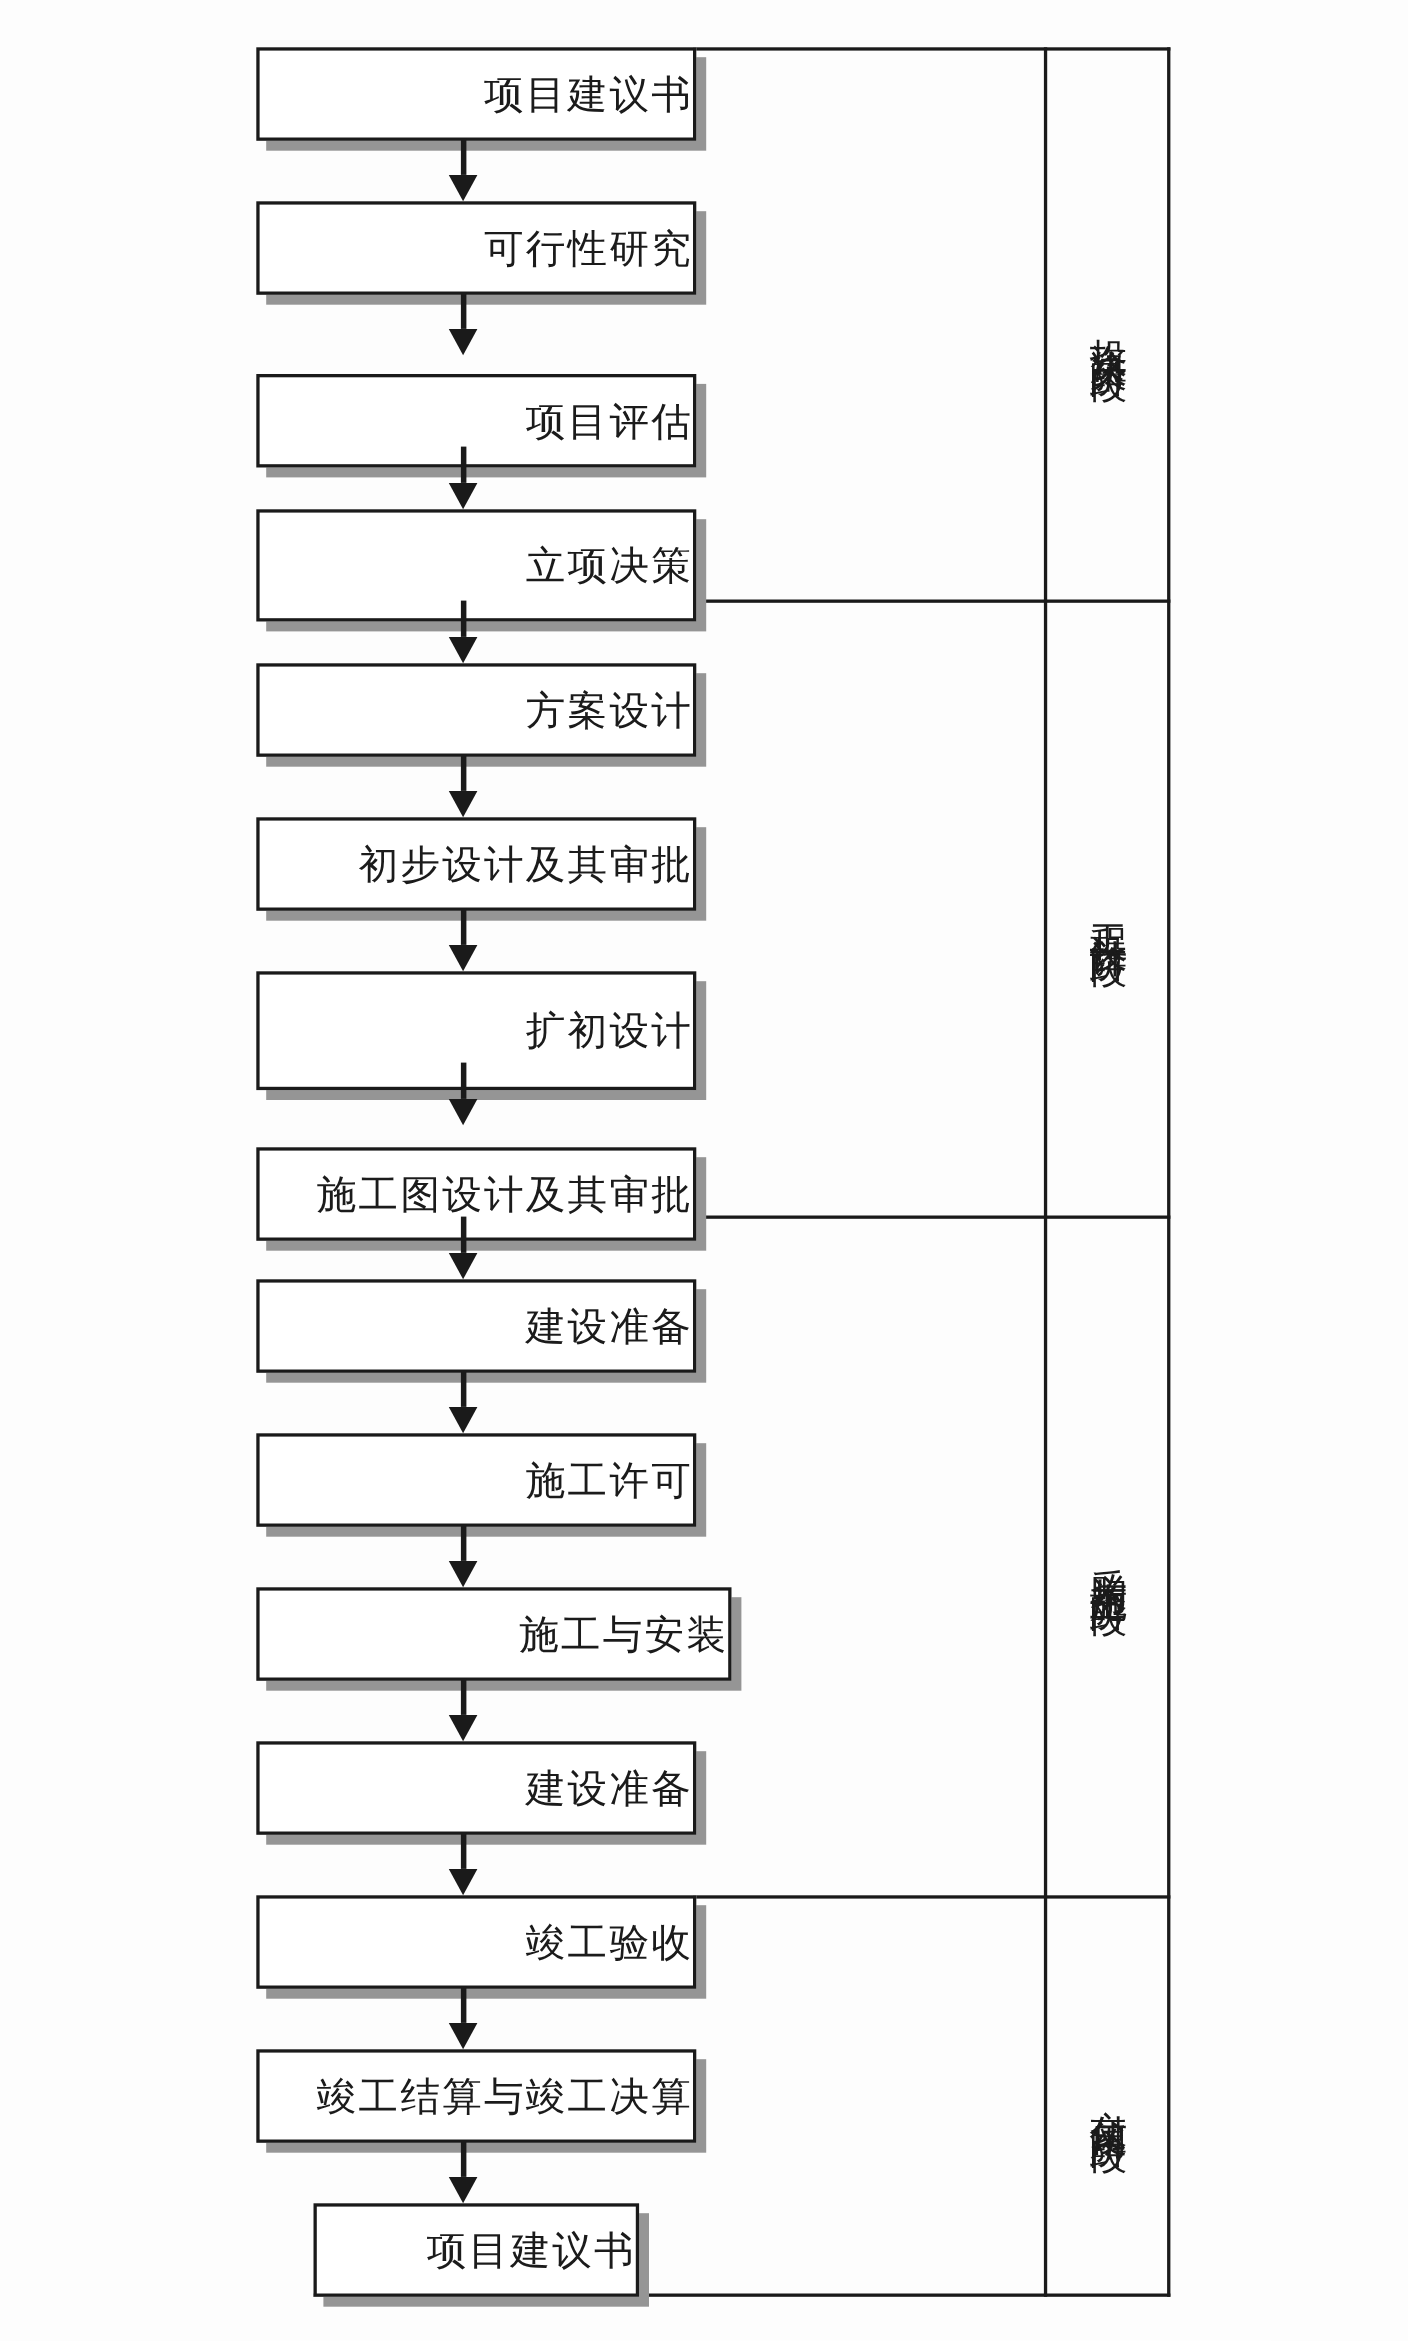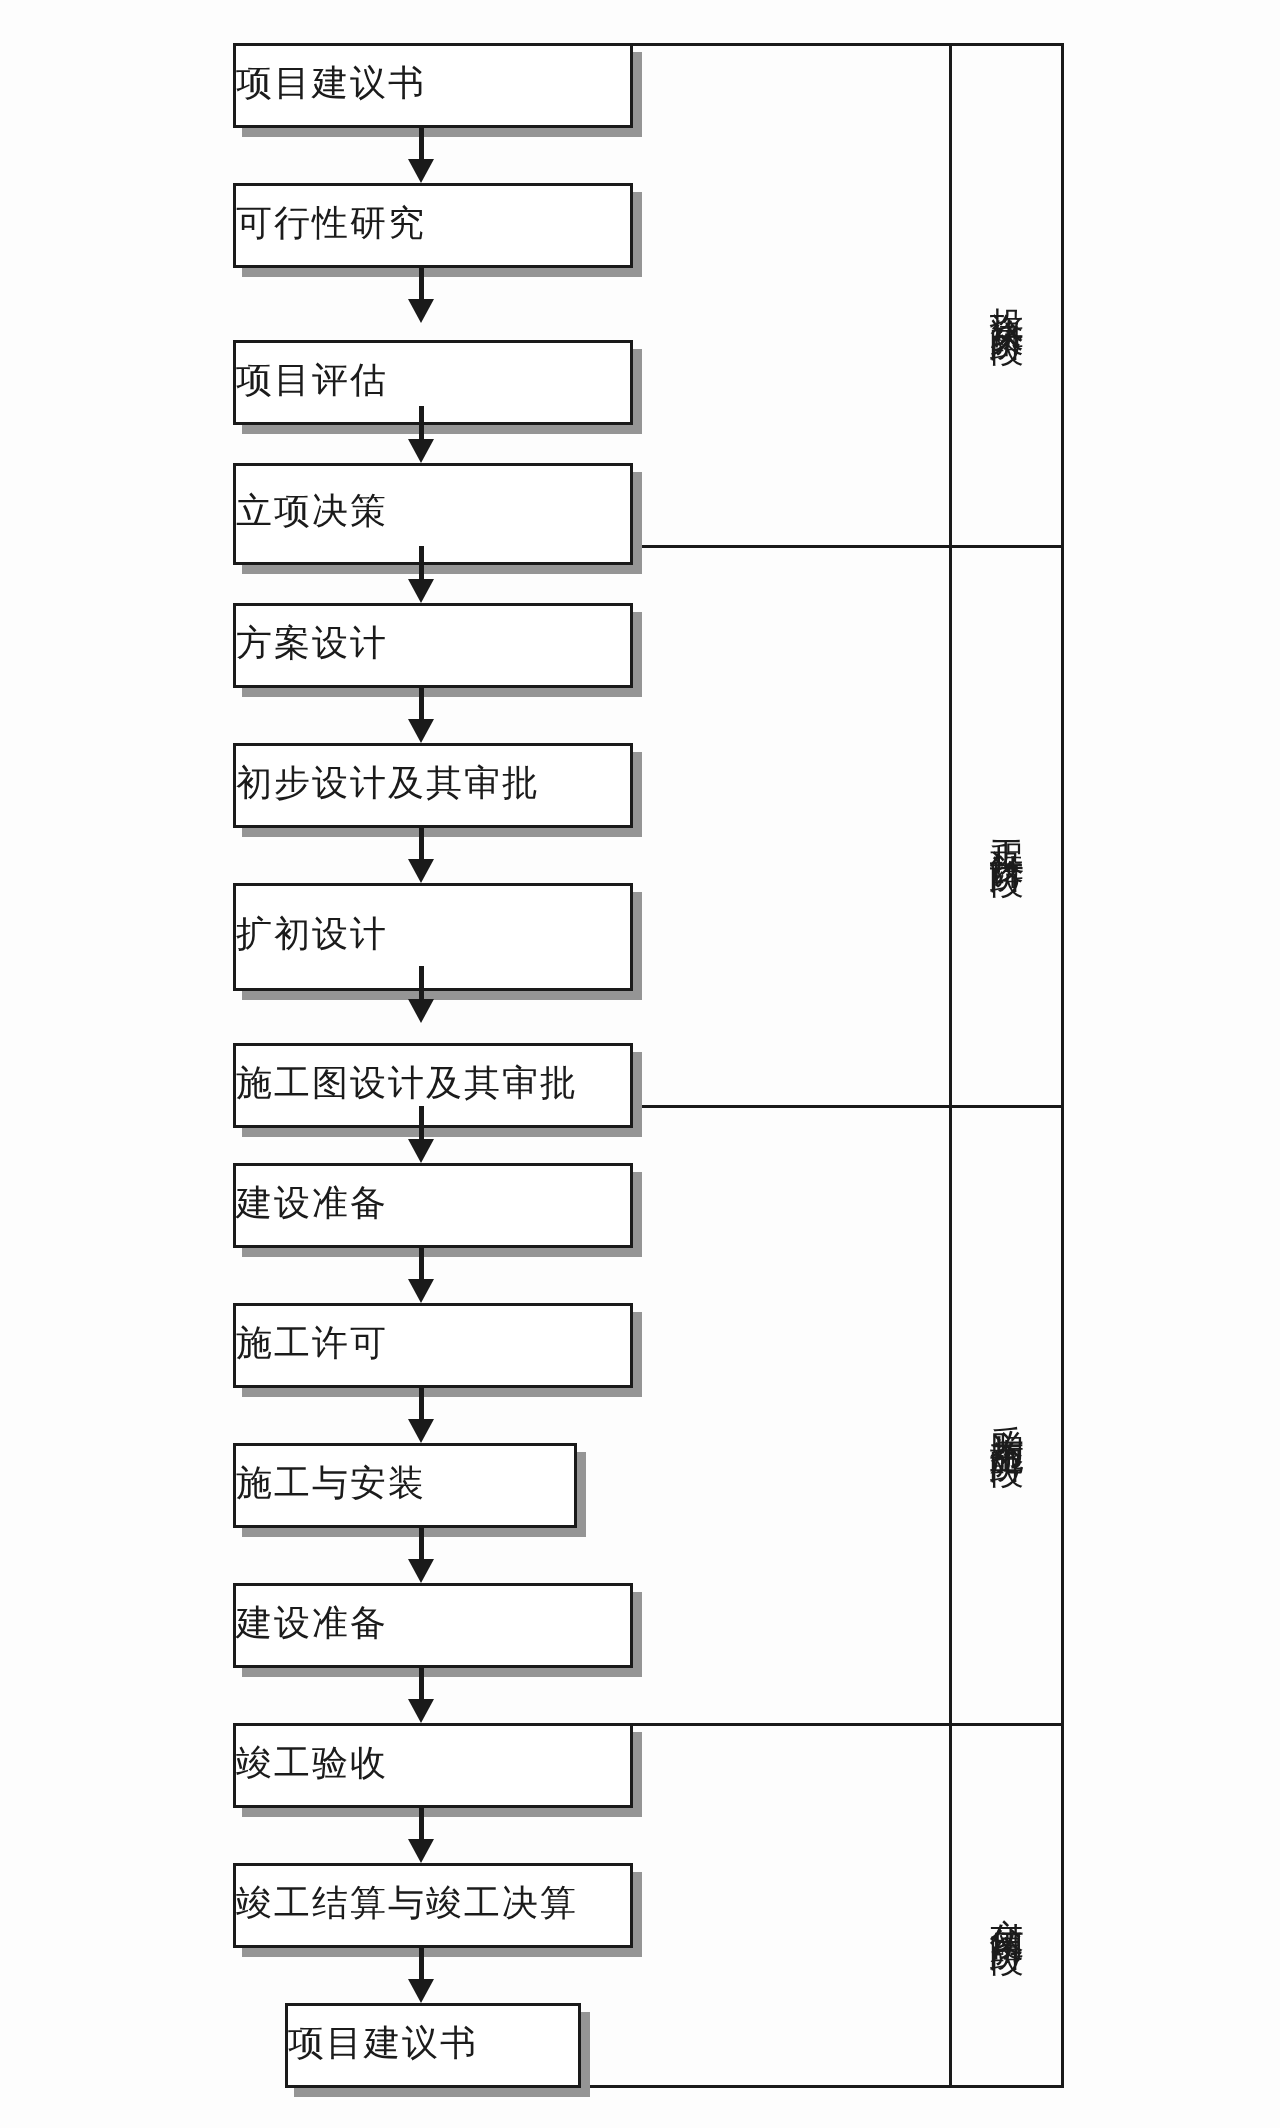--- a/index.html
+++ b/index.html
@@ -6,23 +6,22 @@
   .canvas{
     position:relative;width:1280px;height:2128px;overflow:hidden;
     background:var(--bg,#fdfdfd);
     font-family:"Liberation Serif","DejaVu Serif",serif;
   }
   .fbox{
     position:absolute;box-sizing:border-box;
     border:3px solid var(--line,#1a1a1a);
     background:var(--boxfill,#ffffff);
     box-shadow:9px 9px 0 0 var(--shadow,#959595);
-    display:flex;align-items:center;justify-content:flex-start;
+    display:flex;align-items:center;justify-content:flex-end;
     z-index:2;
-    font-family:Liberation Mono, monospace;
   }
   .lbl{
     font-size:36px;letter-spacing:2px;color:var(--text,#1b1b1b);
     white-space:nowrap;line-height:1;
   }
   .hline,.vline{position:absolute;background:var(--line,#1a1a1a);z-index:1;}
   .arrow{position:absolute;z-index:3;}
   .stem{position:absolute;background:var(--line,#1a1a1a);}
   .head{
     position:absolute;width:0;height:0;
@@ -90,21 +89,21 @@
       </div>
       <div class="fbox" style="left: 233px; top: 1023px; width: 400px; height: 85px; margin-top: 20px;">
         <span class="lbl">施工图设计及其审批</span>
       </div>
       <div class="fbox" style="left: 233px; top: 1163px; width: 400px; height: 85px;">
         <span class="lbl">建设准备</span>
       </div>
       <div class="fbox" style="left: 233px; top: 1303px; width: 400px; height: 85px;">
         <span class="lbl">施工许可</span>
       </div>
-      <div class="fbox" style="left: 233px; top: 1443px; width: 344px; height: 85px;">
+      <div class="fbox" style="left: 233px; top: 1443px; width: 432px; height: 85px;">
         <span class="lbl">施工与安装</span>
       </div>
       <div class="fbox" style="left: 233px; top: 1583px; width: 400px; height: 85px;">
         <span class="lbl">建设准备</span>
       </div>
       <div class="fbox" style="left: 233px; top: 1723px; width: 400px; height: 85px;">
         <span class="lbl">竣工验收</span>
       </div>
       <div class="fbox" style="left: 233px; top: 1863px; width: 400px; height: 85px;">
         <span class="lbl">竣工结算与竣工决算</span>

